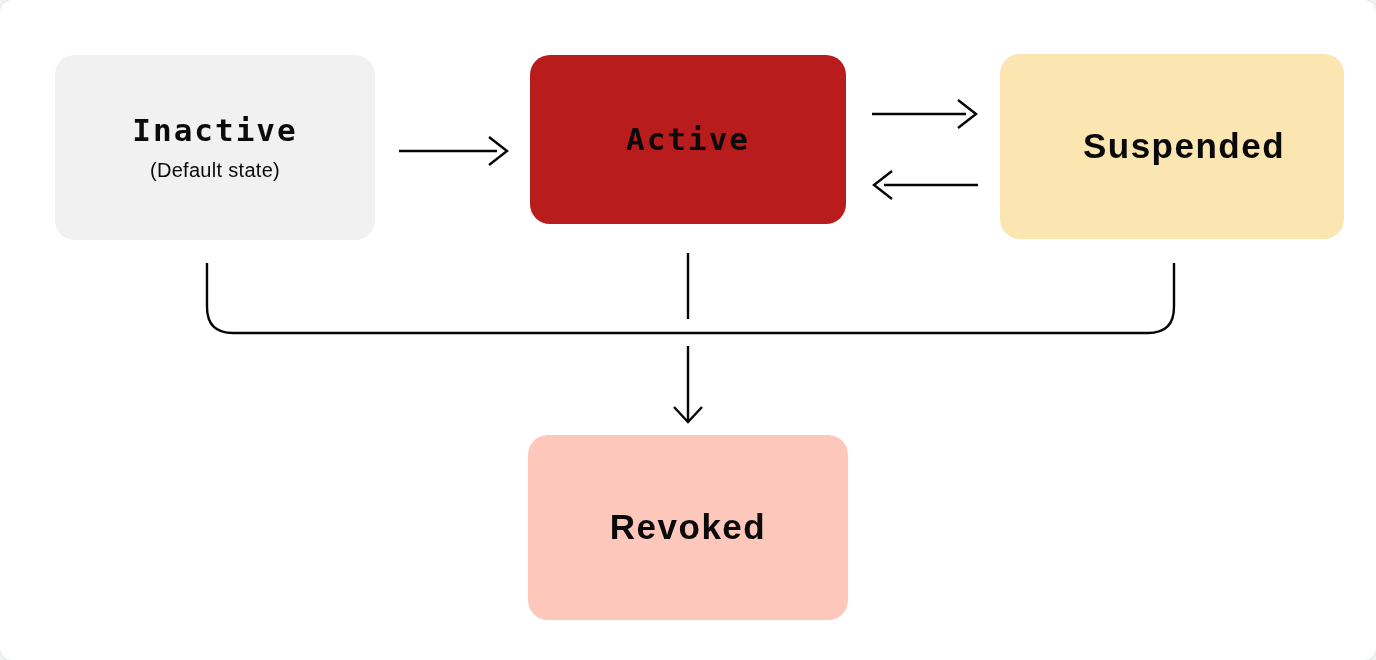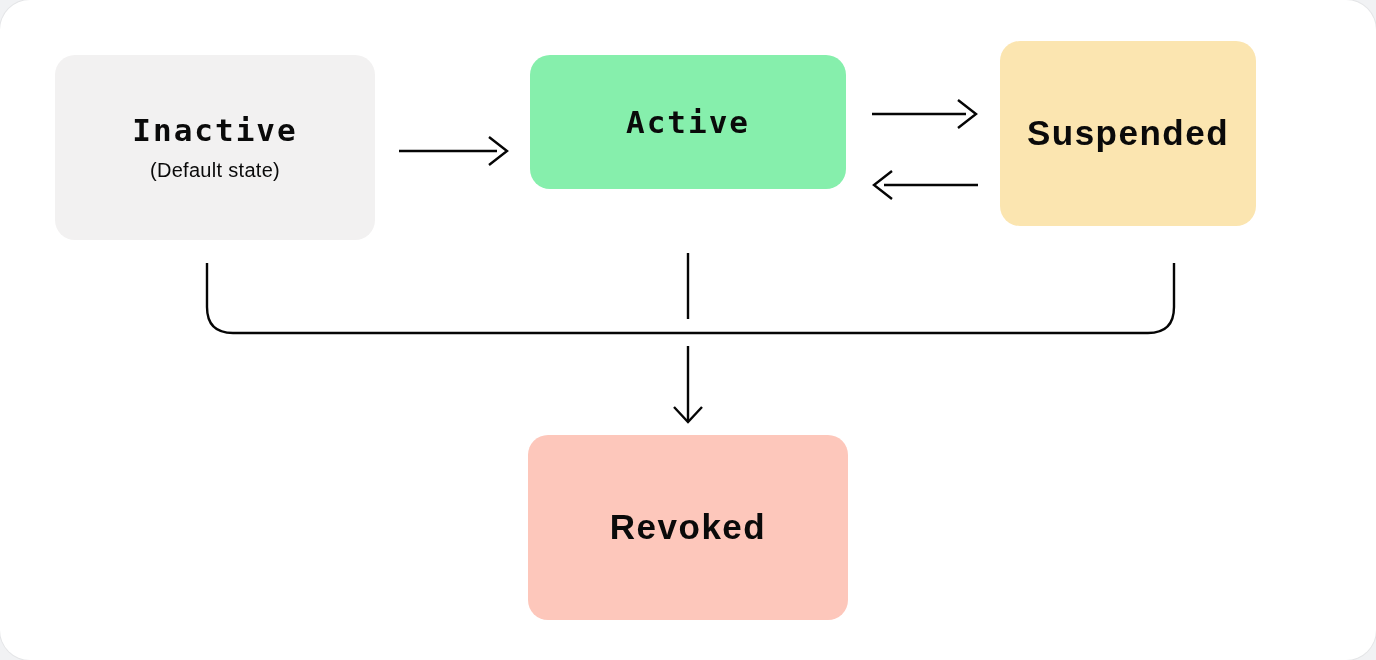--- a/index.html
+++ b/index.html
@@ -8,21 +8,21 @@
     background: #f1f2f4;
     width: 1376px;
     height: 660px;
     font-family: "Liberation Sans", sans-serif;
   }
   .canvas {
     position: relative;
     width: 1376px;
     height: 660px;
     background: #ffffff;
-    border-radius: 30px;
+    border-radius: 12px;
     box-shadow: 0 0 0 1px rgba(0,0,0,0.05);
     overflow: hidden;
   }
   .edges-layer {
     position: absolute;
     left: 0; top: 0;
     width: 1376px;
     height: 660px;
     pointer-events: none;
   }
@@ -37,22 +37,22 @@
     position: absolute;
     border-radius: 20px;
     display: flex;
     flex-direction: column;
     align-items: center;
     justify-content: center;
     text-align: center;
     color: #0a0a0a;
   }
   .node-inactive  { left: 55px;   top: 55px;  width: 320px; height: 185px; background: #f2f1f1; }
-  .node-active    { left: 530px;  top: 55px;  width: 316px; height: 134px; background: #86efac; }
-  .node-suspended { left: 1000px; top: 41px;  width: 256px; height: 185px; background: #fbe5b0; }
+  .node-active    { left: 530px;  top: 55px;  width: 316px; height: 169px; background: #b91c1c; }
+  .node-suspended { left: 1000px; top: 54px;  width: 320px; height: 185px; background: #fbe5b0; padding-left: 24px; }
   .node-revoked   { left: 528px;  top: 435px; width: 320px; height: 185px; background: #fdc7bb; align-items: center; }
   .label-mono {
     font-family: "DejaVu Sans Mono", "Liberation Mono", monospace;
     font-weight: bold;
     font-size: 31px;
     letter-spacing: 2px;
     line-height: 1.1;
   }
   .label-sans {
     font-family: "Liberation Sans", sans-serif;

